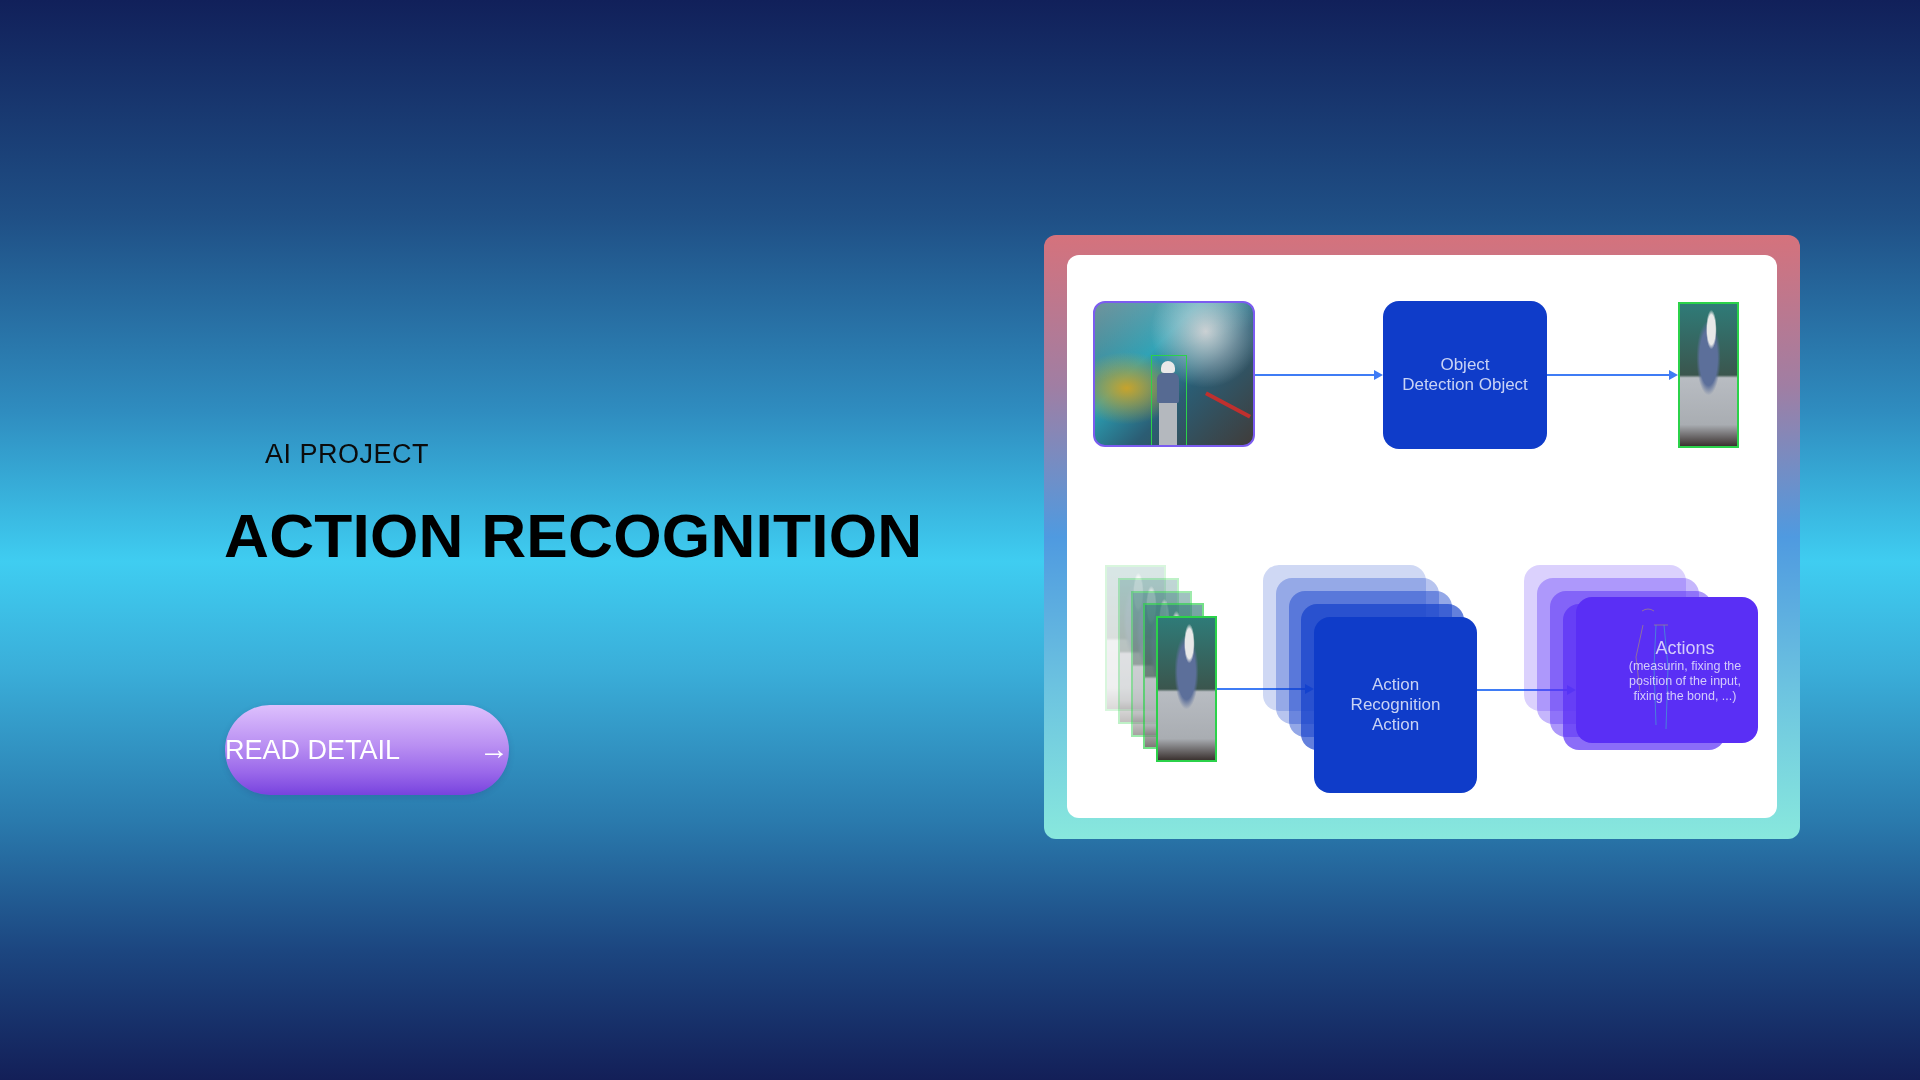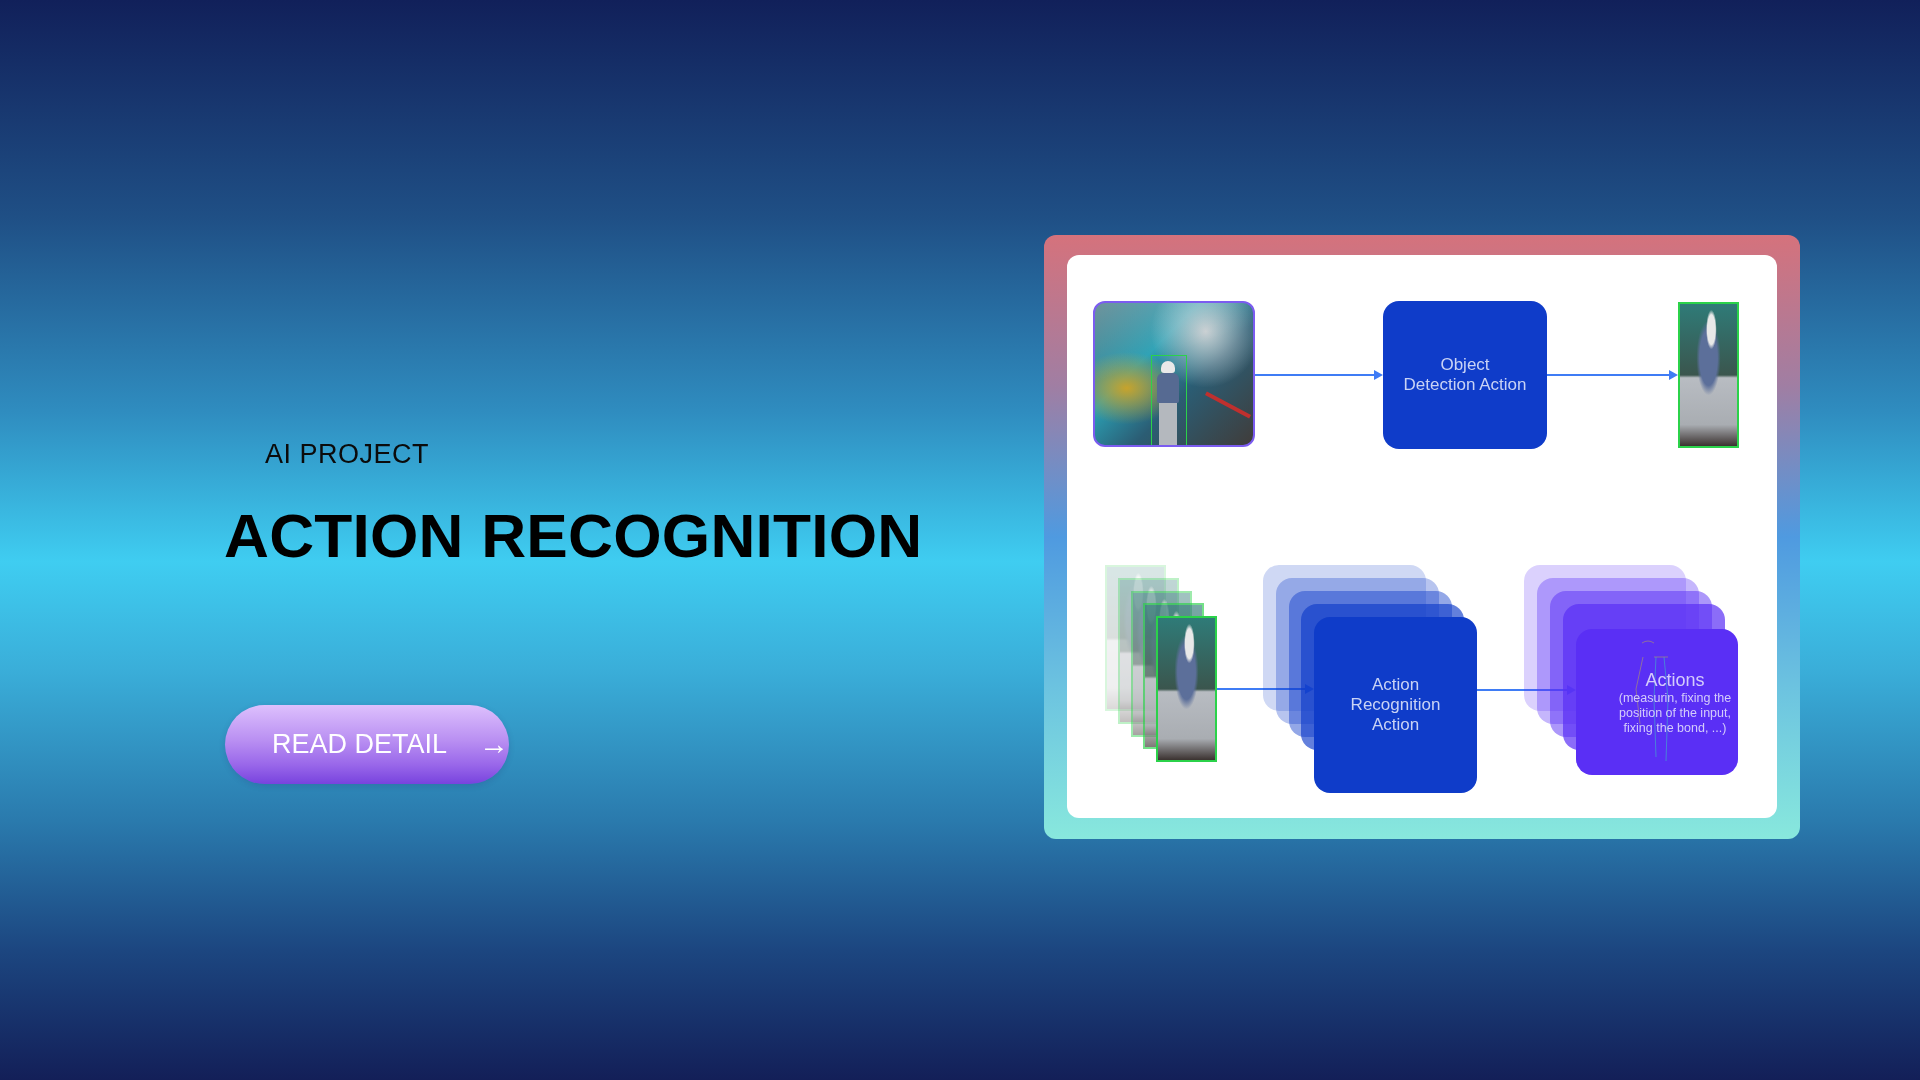--- a/index.html
+++ b/index.html
@@ -17,23 +17,23 @@
     font-weight: 400; line-height: 34px; margin-left: 36px;
   }
   .title {
     position: absolute; left: 224px; top: 500px;
     font-size: 61px; font-weight: 700; color: #000;
     letter-spacing: 0.2px; line-height: 72px; white-space: nowrap;
     transform: scaleX(1.02); transform-origin: left center;
   }
   .cta {
     position: absolute; left: 225px; top: 705px;
-    width: 284px; height: 79px; border-radius: 45px;
+    width: 284px; height: 90px; border-radius: 45px;
     background: linear-gradient(180deg, #ddc0fd 0%, #b98ff2 45%, #9a68ea 75%, #7843de 100%);
-    display: flex; align-items: center; justify-content: flex-end; gap: 32px;
+    display: flex; align-items: center; justify-content: space-between; gap: 32px;
     color: #fff; font-size: 27px; cursor: pointer; border: none;
     box-shadow: 0 2px 6px rgba(40,20,90,0.15);
   }
   .cta .arrow-icon { font-size: 30px; line-height: 1; margin-top: -2px; }
 
   
   .frame {
     position: absolute; left: 1044px; top: 235px;
     width: 756px; height: 604px; border-radius: 12px;
     background: linear-gradient(180deg, #d5727c 0%, #a07ea3 25%, #4f9ae0 50%, #6cc3e0 75%, #88e8dd 100%);
@@ -108,21 +108,21 @@
   <div class="abs" style="left:108px;top:100px;width:50px;height:4px;background:#c0302e;transform:rotate(28deg);"></div>
 </div>
 
 <div class="abs" style="left:1255px;top:374px;width:119px;">
   <div class="arrow-line"></div>
 </div>
 <div class="abs arrow-head" style="left:1374px;top:370px;"></div>
 
 <div class="abs model-box" style="left:1383px;top:301px;width:164px;height:148px;text-align:center;">
   <span>Object</span>
-  <span>Detection Action</span>
+  <span>Detection Object</span>
 </div>
 
 <div class="abs" style="left:1547px;top:374px;width:122px;">
   <div class="arrow-line"></div>
 </div>
 <div class="abs arrow-head" style="left:1669px;top:370px;"></div>
 
 <div class="abs person-crop" style="left:1678px;top:302px;width:61px;height:146px;"></div>
 
 <div class="abs person-crop" style="left:1105px;top:565px;width:61px;height:146px;opacity:0.18;"></div>
@@ -148,21 +148,21 @@
 
 <div class="abs" style="left:1477px;top:689px;width:90px;">
   <div class="arrow-line"></div>
 </div>
 <div class="abs arrow-head" style="left:1567px;top:685px;"></div>
 
 <div class="abs ghost" style="left:1524px;top:565px;width:162px;height:146px;background:rgba(90,47,245,0.22);"></div>
 <div class="abs ghost" style="left:1537px;top:578px;width:162px;height:146px;background:rgba(90,47,245,0.35);"></div>
 <div class="abs ghost" style="left:1550px;top:591px;width:162px;height:146px;background:rgba(90,47,245,0.5);"></div>
 <div class="abs ghost" style="left:1563px;top:604px;width:162px;height:146px;background:rgba(90,47,245,0.7);"></div>
-<div class="abs actions-box" style="left:1576px;top:629px;width:162px;height:146px;padding-left:36px;">
+<div class="abs actions-box" style="left:1576px;top:597px;width:182px;height:146px;padding-left:36px;">
   <svg class="abs" style="left:0;top:0;" width="162" height="146" viewBox="0 0 162 146">
     <g fill="none" stroke="#b9a35a" stroke-width="1" opacity="0.55">
       <path d="M66 14 Q72 10 78 14"></path>
       <path d="M67 28 L60 60 L64 95"></path>
       <path d="M78 28 L92 28"></path>
     </g>
     <g fill="none" stroke="#3fb6c8" stroke-width="1" opacity="0.6">
       <path d="M80 28 L78 70 L80 128"></path>
       <path d="M88 28 L92 70 L90 132"></path>
     </g>

